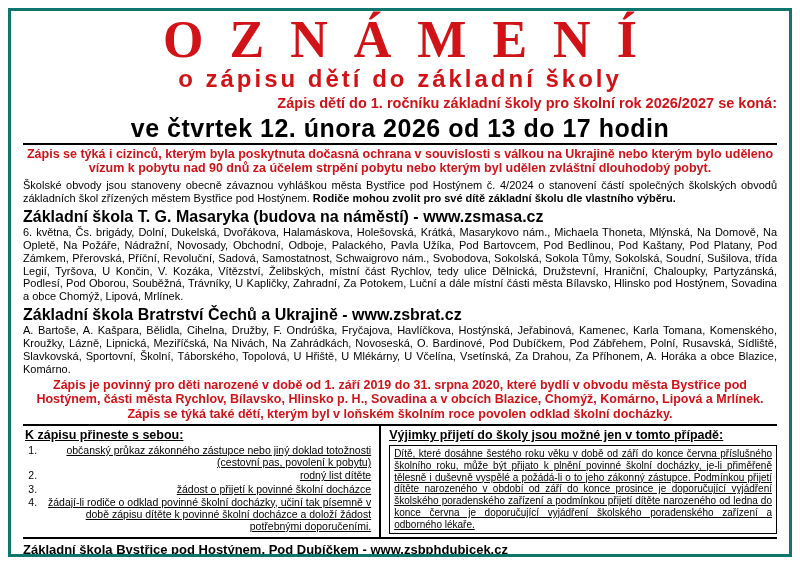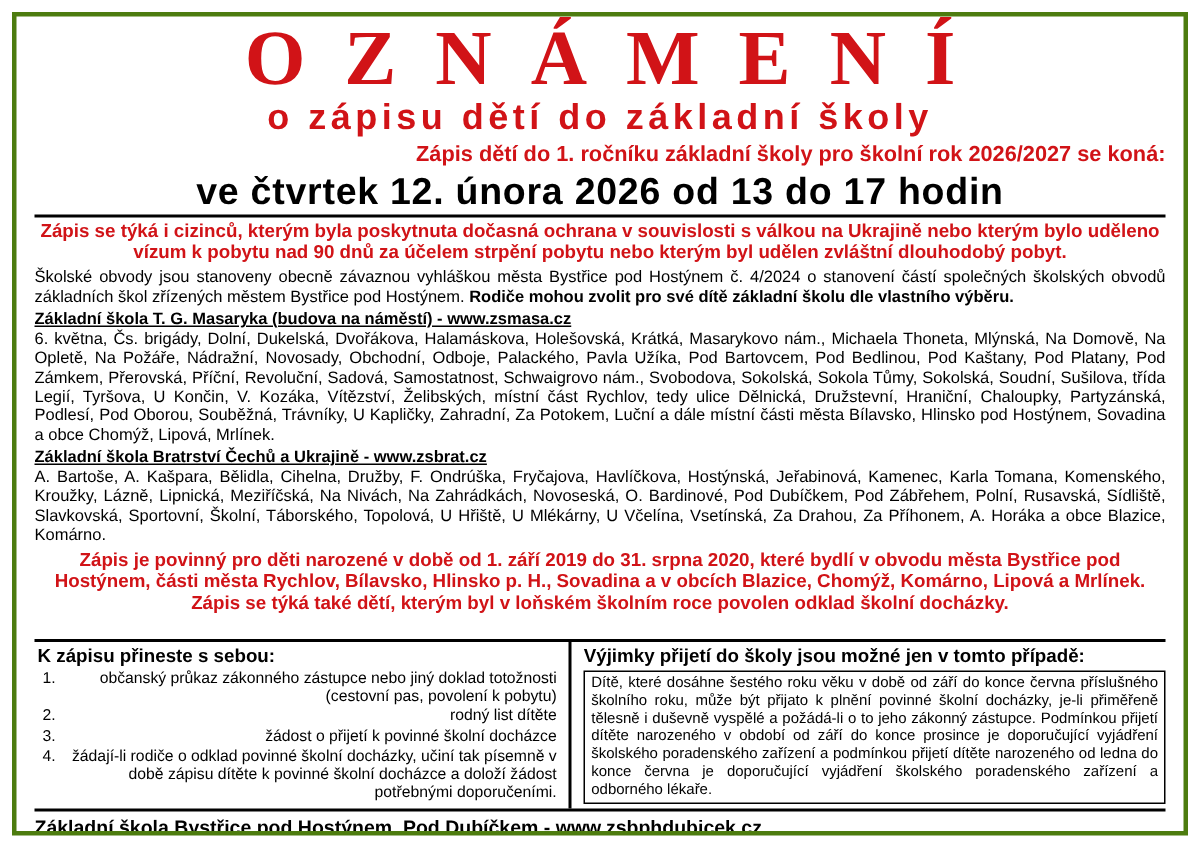--- a/index.html
+++ b/index.html
@@ -3,42 +3,42 @@
 <meta charset="utf-8">
 <style>
   html,body{margin:0;padding:0;background:#ffffff;}
   .page{
     width:800px;height:565px;position:relative;overflow:hidden;
     background:#ffffff;color:#000;
     font-family:"Liberation Sans",sans-serif;
   }
   .frame{
     position:absolute;inset:8px;
-    border:3px solid #4d7c0f;
+    border:3px solid #0f766e;
     padding:2px 12px 0;
     box-sizing:border-box;overflow:hidden;
   }
   .title{
     margin:0;text-align:center;color:var(--red);
     font-family:"Liberation Serif",serif;font-weight:bold;
     font-size:52px;line-height:1.02;letter-spacing:26px;padding-left:26px;
   }
   .subtitle{
     margin:0;text-align:center;color:var(--red);
     font-weight:bold;font-size:24px;line-height:1.1;letter-spacing:3px;
   }
   .lead{margin:2px 0 0;text-align:right;color:var(--red);font-weight:bold;font-size:14.5px;line-height:1.25;}
   .date{margin:1px 0;text-align:center;font-weight:bold;font-size:25px;line-height:1.12;letter-spacing:.5px;}
   .rule{border-top:2px solid #000;margin:1px 0 2px;height:0;}
   .red-para{margin:1px 0 3px;color:var(--red);font-weight:bold;font-size:12.5px;line-height:1.18;text-align:center;}
   .body-para{margin:0 0 2px;font-size:11px;line-height:1.17;text-align:justify;}
-  .school-head{margin:1px 0 0;font-weight:bold;font-size:11px;line-height:1.2;text-decoration:underline;}
+  .school-head{margin:1px 0 0;font-weight:bold;font-size:16px;line-height:1.2;}
   .streets{margin:0 0 2px;}
   .mandatory{font-size:12.5px;margin:2px 0;}
-  .columns{display:flex;border-top:2px solid #000;border-bottom:2px solid #000;margin-top:16px;}
+  .columns{display:flex;border-top:2px solid #000;border-bottom:2px solid #000;margin-top:2px;text-decoration:underline;}
   .col-left{flex:0 0 47.5%;padding:2px 8px 3px 2px;border-right:2px solid #000;box-sizing:border-box;}
   .col-right{flex:1;padding:2px 0 3px 8px;box-sizing:border-box;border-radius:16px;}
   .col-head{margin:0;font-weight:bold;font-size:12.5px;line-height:1.2;}
   .bring-list{margin:1px 0 0;padding-left:15px;font-size:10.5px;line-height:1.16;}
   .bring-list li{margin:0 0 1px;text-align:right;}
   .exceptions-box{
     margin:2px 0 0;border:1px solid #000;padding:2px 4px;
     font-size:10px;line-height:1.18;text-align:justify;
   }
   .footer{padding-top:3px;}

